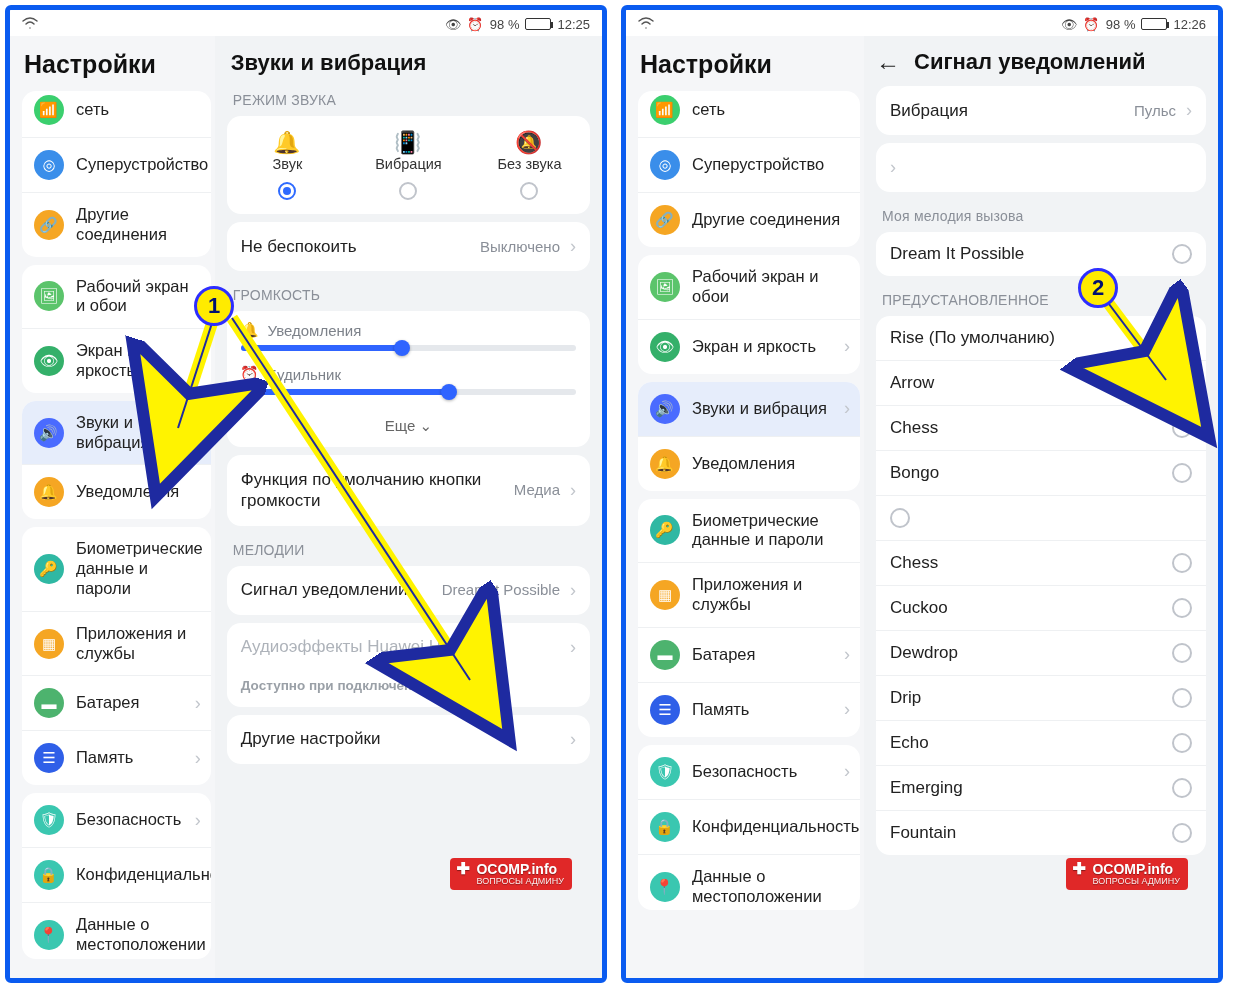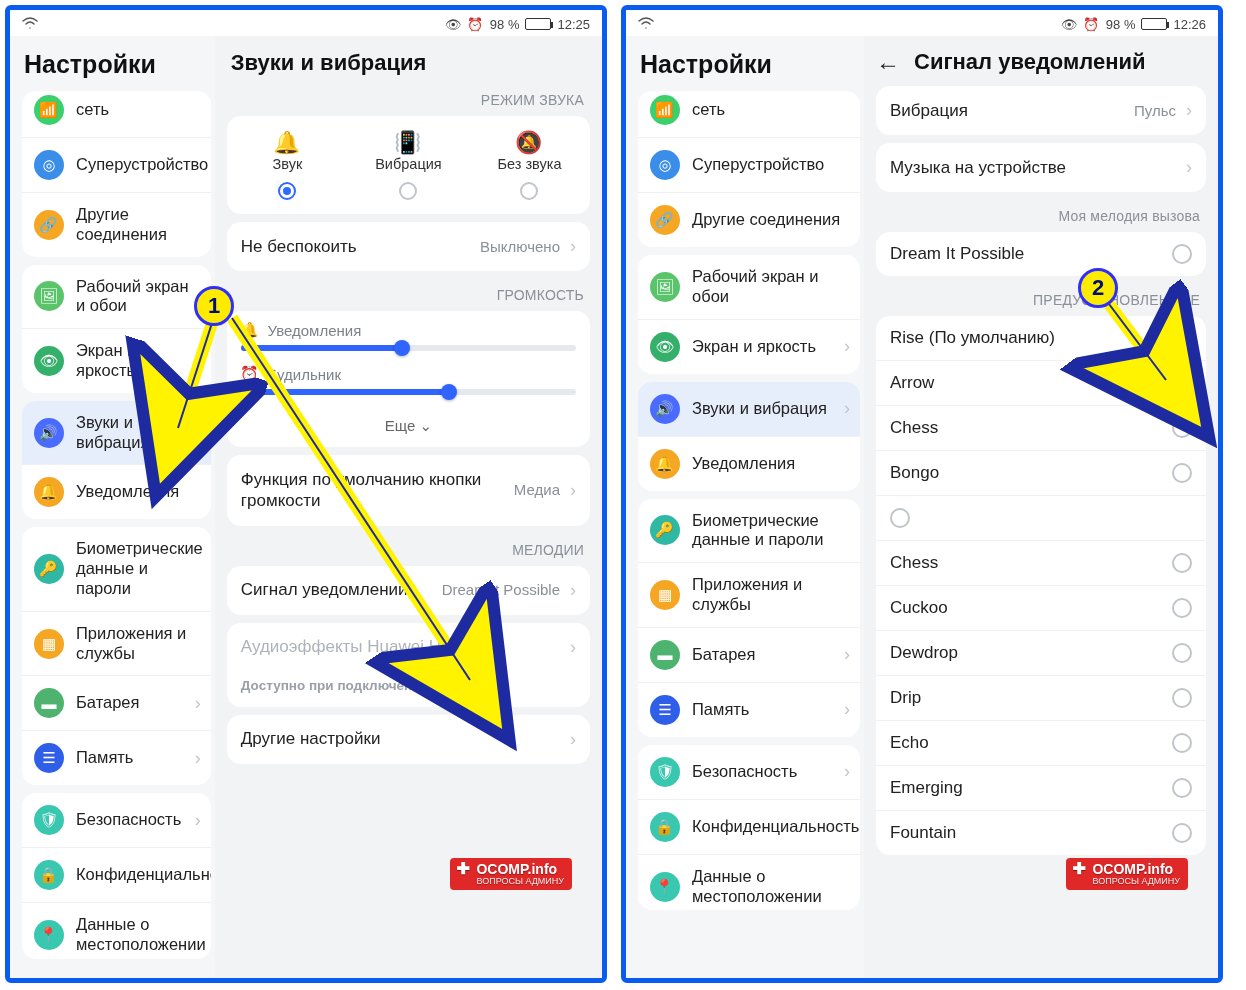--- a/index.html
+++ b/index.html
@@ -39,21 +39,21 @@
   .battery { display: inline-block; width: 26px; height: 12px; border: 1px solid #333; border-radius: 2px; position: relative; }
   .battery:after { content:""; position:absolute; right:-3px; top:3px; width:2px; height:6px; background:#333; }
   .battery .fill { background:#333; height:100%; width:95%; }
   .body { display: flex; flex: 1 1 auto; overflow: hidden; }
   .sidebar { width: 238px; background: #f5f6f8; padding: 6px 0 8px 8px; overflow: hidden; }
   .main { flex: 1 1 auto; background: #f1f3f5; padding: 6px 10px 8px 10px; overflow: hidden; }
   h1.title { font-size: 25px; font-weight: 700; margin: 8px 6px 12px 6px; color:#111; }
   h2.main-title { font-size: 22px; font-weight: 700; margin: 8px 6px 14px 6px; color:#111; }
   .back-row { display:flex; align-items:center; gap:14px; margin: 6px 0 10px 2px; }
   .back-arrow { font-size: 24px; color:#222; }
-  .section-label { font-size: 14px; color:#8A8F98; margin: 16px 8px 8px 8px; letter-spacing: .2px; text-align: right; }
+  .section-label { font-size: 14px; color:#8A8F98; margin: 16px 8px 8px 8px; letter-spacing: .2px; }
   .side-group { background:#fff; border-radius: 14px; margin: 8px 4px; overflow: hidden; }
   .side-item { display:flex; align-items:center; padding: 12px 10px 12px 12px; gap: 12px; font-size: 16.5px; color:#222; position:relative; }
   .side-item + .side-item { border-top:1px solid #eef0f2; }
   .side-item.selected { background:#e6edfb; }
   .side-item.cut-top { padding-top:4px; }
   .side-item.cut-bottom { padding-bottom:4px; }
   .side-item .label { flex:1 1 auto; line-height:1.2; }
   .chev { color:#c2c6cc; font-size: 18px; }
   .side-icon { width:30px; height:30px; border-radius:50%; display:flex; align-items:center; justify-content:center; font-size:15px; color:#fff; flex:0 0 auto; }
   .card { background:#fff; border-radius:14px; margin: 8px 2px; overflow:hidden; }
@@ -385,21 +385,20 @@
       </div>
       <div class="card">
         <div class="row">
           <span class="grow">Вибрация</span>
           <span class="value">Пульс</span>
           <span class="chev">›</span>
         </div>
       </div>
       <div class="card">
         <div class="row">
-          <span class="grow">Музыка на устройстве</span>
           <span class="chev">›</span>
         </div>
       </div>
       <div class="section-label">Моя мелодия вызова</div>
       <div class="card">
         <div class="ringtone-row">
           <span class="grow">Dream It Possible</span>
           <span class="ringtone-radio"></span>
         </div>
       </div>

